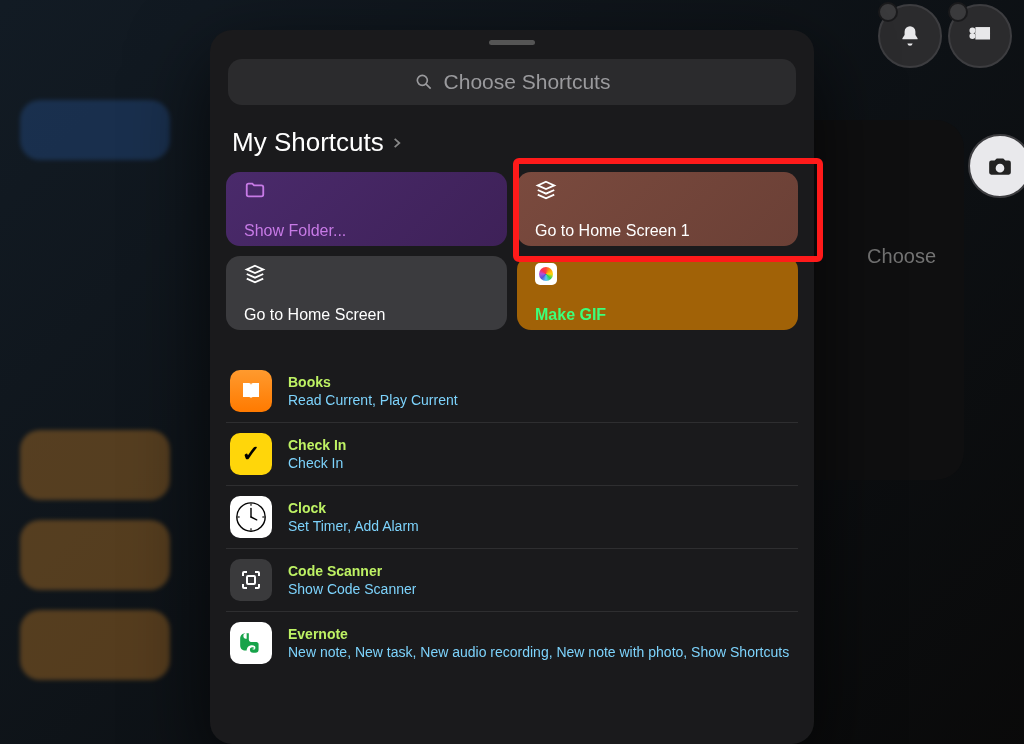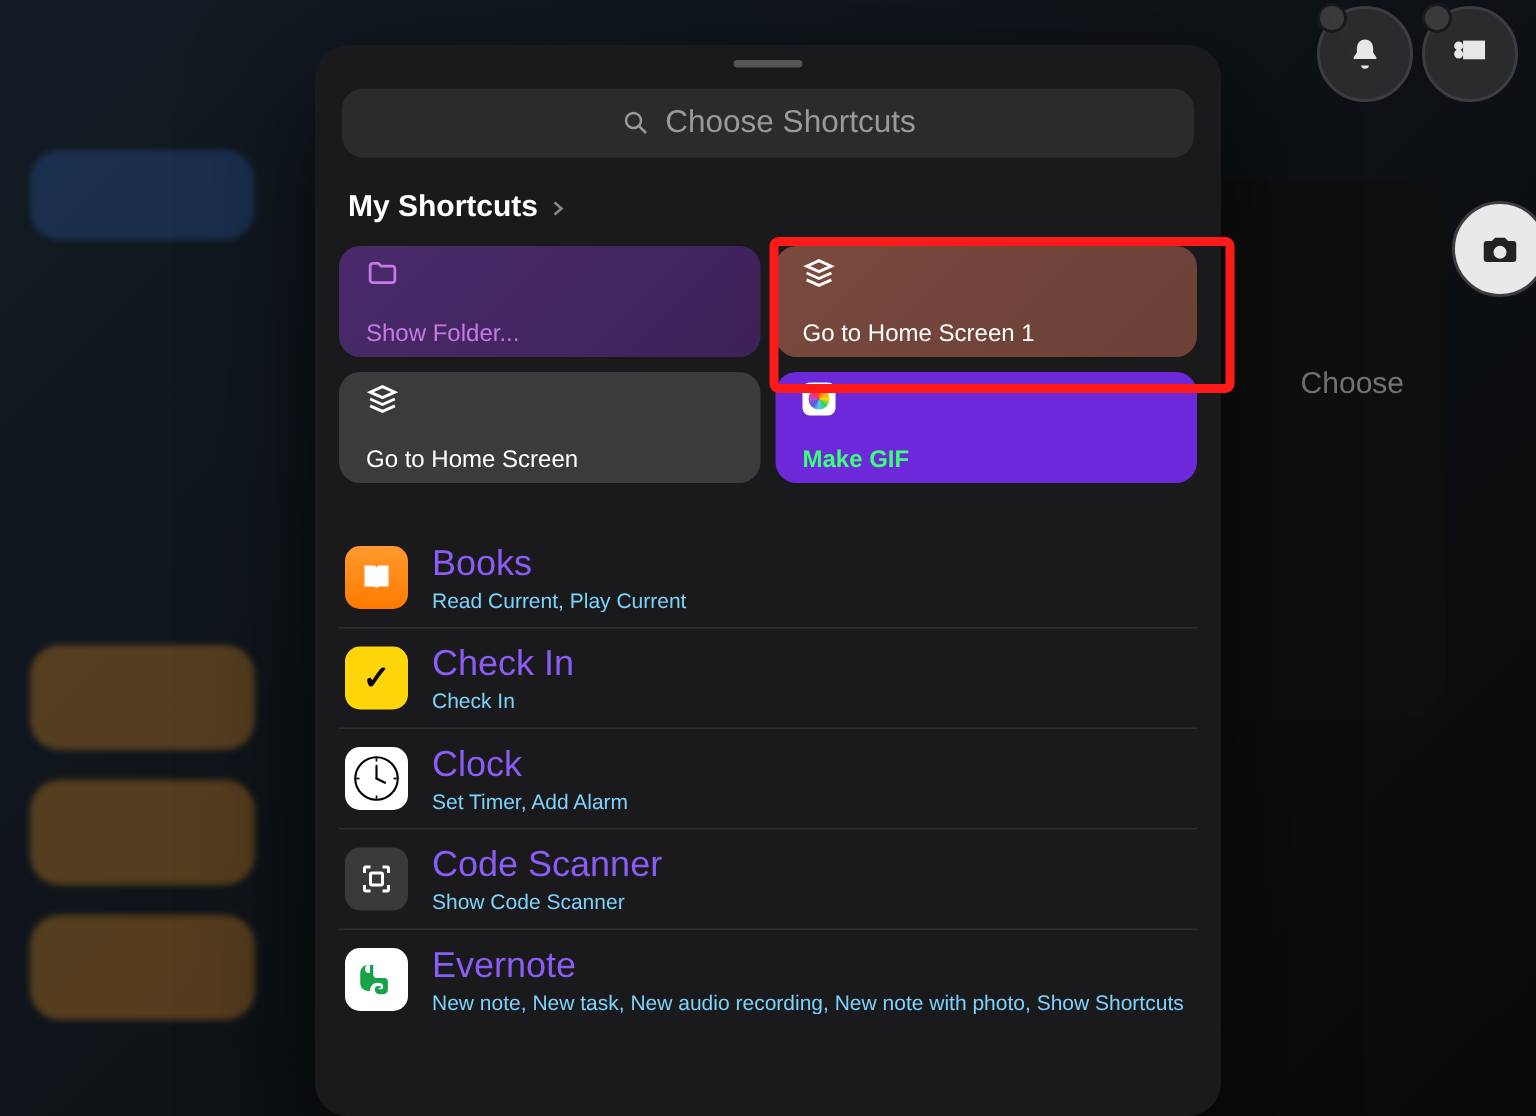--- a/index.html
+++ b/index.html
@@ -19,48 +19,48 @@
   .bubble.cam{background:#e9e9ec;color:#222;top:60px;left:20px;}
   .bubble svg{width:26px;height:26px;}
 
   
   .sheet{position:absolute;left:210px;top:30px;width:604px;height:714px;background:#1a1a1c;border-radius:22px;box-shadow:0 30px 80px rgba(0,0,0,.7);overflow:hidden;}
   .grabber{width:46px;height:5px;background:#555;border-radius:3px;margin:10px auto 14px;}
 
   .search{margin:0 18px 22px;height:46px;background:#2b2b2d;border-radius:14px;display:flex;align-items:center;justify-content:center;gap:10px;color:#9a9a9d;font-size:21px;}
   .search svg{width:20px;height:20px;stroke:#9a9a9d;}
 
-  .section-header{display:flex;align-items:center;gap:6px;color:#fff;font-size:20px;font-weight:700;margin:0 22px 14px;}
+  .section-header{display:flex;align-items:center;gap:6px;color:#fff;font-size:26px;font-weight:400;margin:0 22px 14px;}
   .section-header svg{width:14px;height:14px;stroke:#888;}
 
   .grid{margin:0 16px;display:grid;grid-template-columns:1fr 1fr;gap:10px;}
   .card{height:74px;border-radius:14px;display:flex;flex-direction:column;justify-content:center;padding:0 18px;gap:21px;box-sizing:border-box;position:relative;}
   .card .ic{height:22px;display:flex;align-items:center;}
   .card .ic svg{width:22px;height:22px;}
   .card .lbl{font-size:16px;font-weight:500;}
 
   .c-purple{background:linear-gradient(135deg,#4a2a6b,#3e2158);}
   .c-purple .lbl,.c-purple svg{color:#c77ae6;stroke:#c77ae6;}
   .c-brown{background:linear-gradient(135deg,#7a4a3e,#6b4036);}
   .c-brown .lbl{color:#fff;}
   .c-brown svg{stroke:#fff;}
   .c-gray{background:#3b3b3e;}
   .c-gray .lbl{color:#fff;} .c-gray svg{stroke:#fff;}
-  .c-green{background:#6d28d9;}
+  .c-green{background:#a16207;}
   .c-green .lbl{color:#3cff7a;font-weight:600;}
 
   .highlight-box{position:absolute;border:6px solid #ff1a1a;border-radius:6px;pointer-events:none;}
 
   
   .apps{margin:30px 16px 0;}
   .app-row{display:flex;align-items:center;gap:16px;padding:10px 4px;}
   .app-row + .app-row{border-top:1px solid #2e2e30;}
   .app-ic{width:42px;height:42px;border-radius:10px;display:flex;align-items:center;justify-content:center;flex:0 0 42px;font-size:22px;}
   .app-txt{display:flex;flex-direction:column;gap:2px;min-width:0;}
-  .app-title{color:#8b5cf6;font-size:24px;font-weight:400;}
+  .app-title{color:#bef264;font-size:14px;font-weight:700;}
   .app-sub{color:#7dd3fc;font-size:14px;white-space:nowrap;overflow:hidden;text-overflow:ellipsis;}
 
   .ic-books{background:linear-gradient(180deg,#ff9a2e,#ff7a00);color:#fff;}
   .ic-checkin{background:#ffd60a;color:#000;font-weight:900;}
   .ic-clock{background:#fff;}
   .ic-scanner{background:#3a3a3c;color:#fff;}
   .ic-evernote{background:#fff;color:#17a34a;}
 
   
   .photos-ic{width:22px;height:22px;border-radius:5px;background:#fff;position:relative;display:flex;align-items:center;justify-content:center;}

